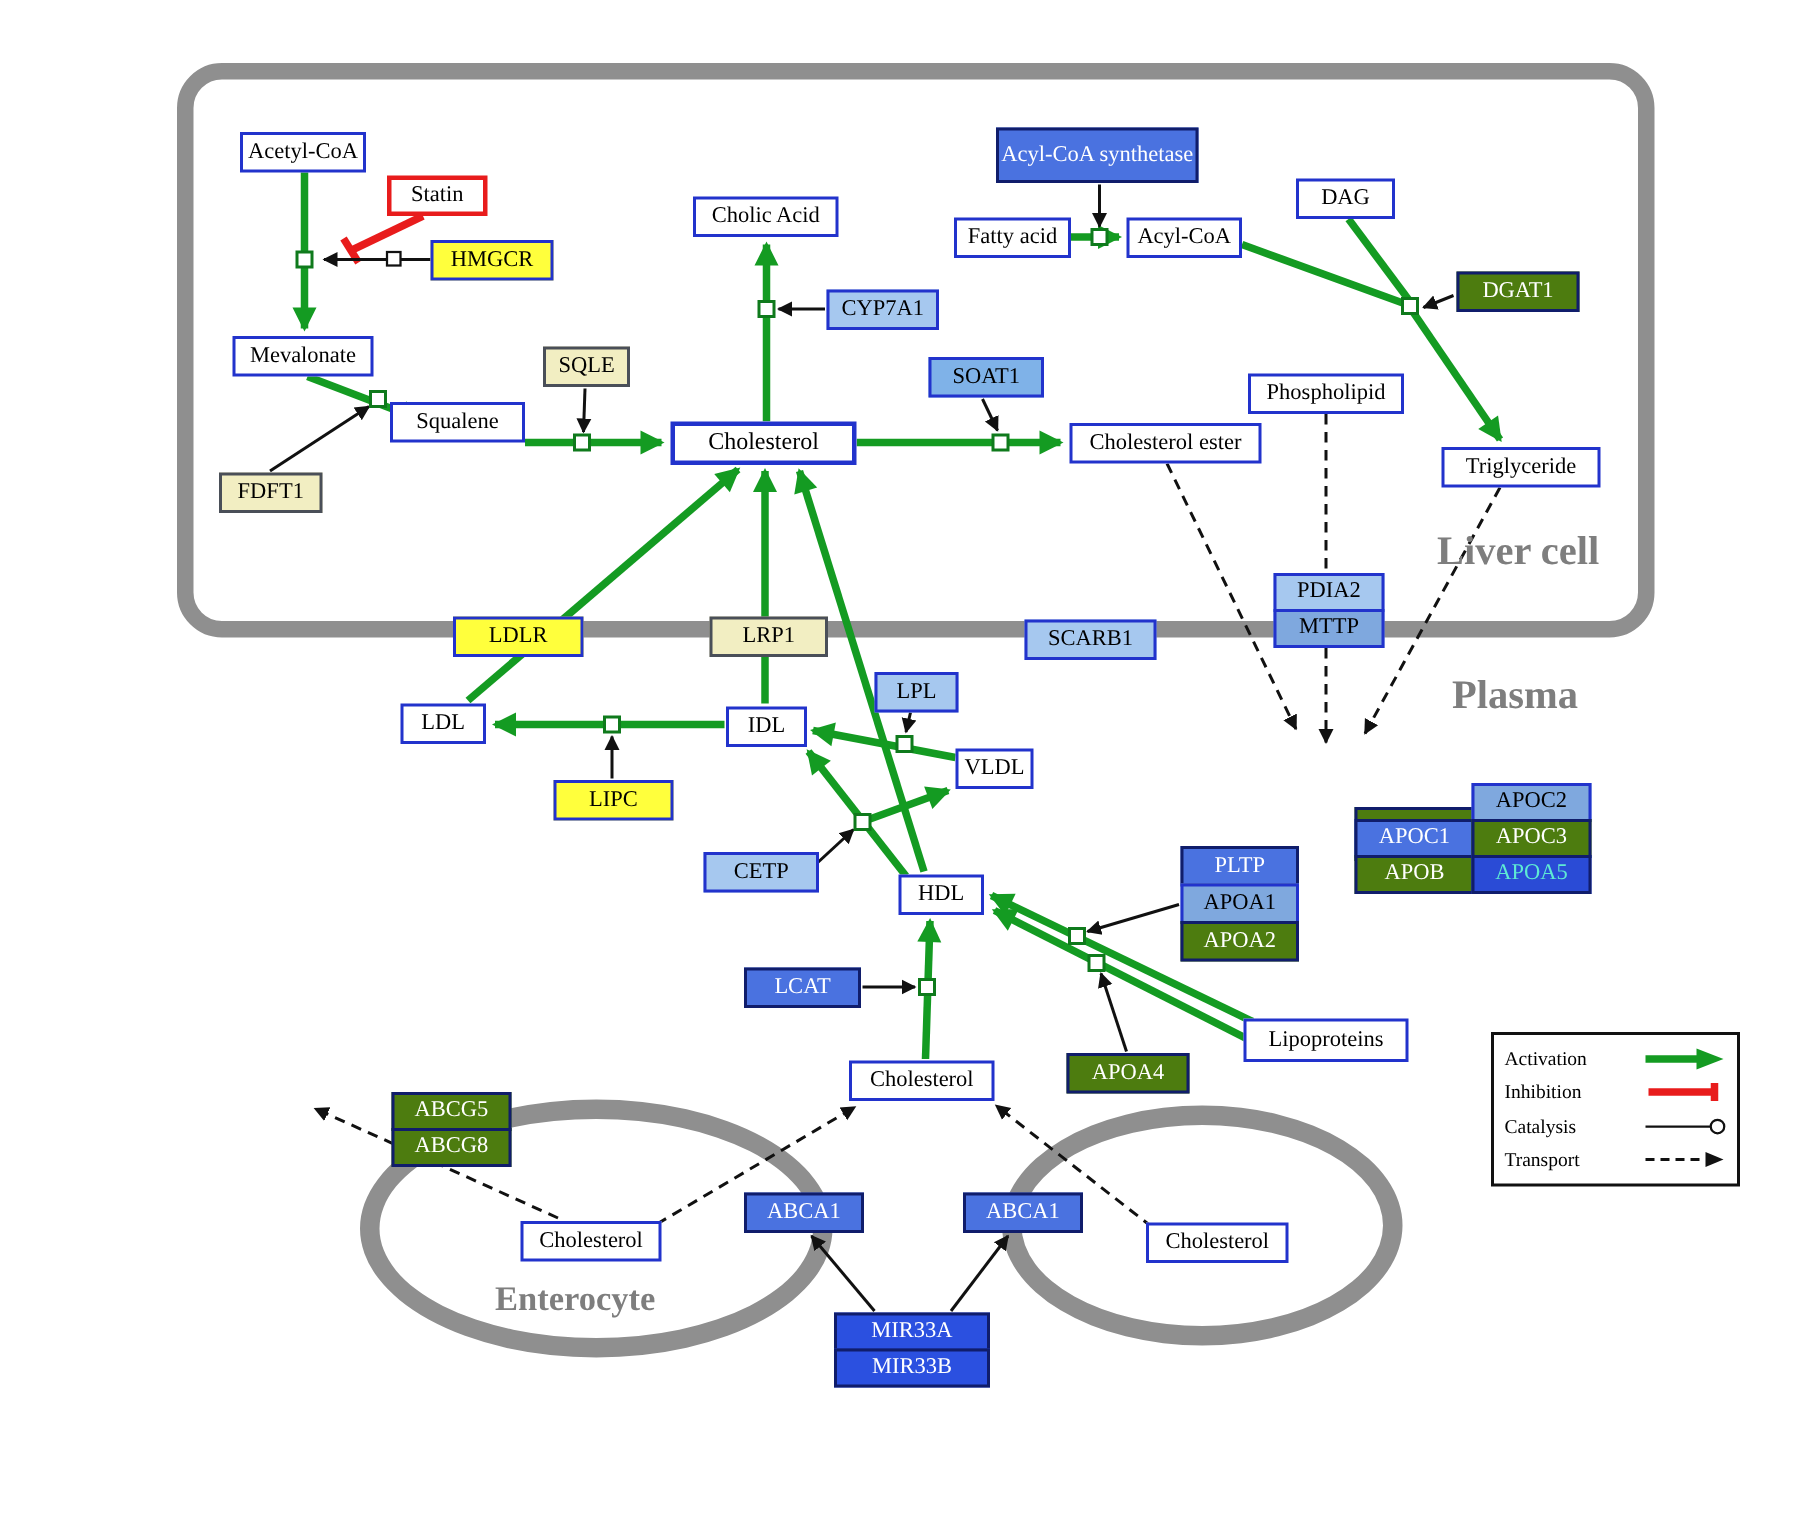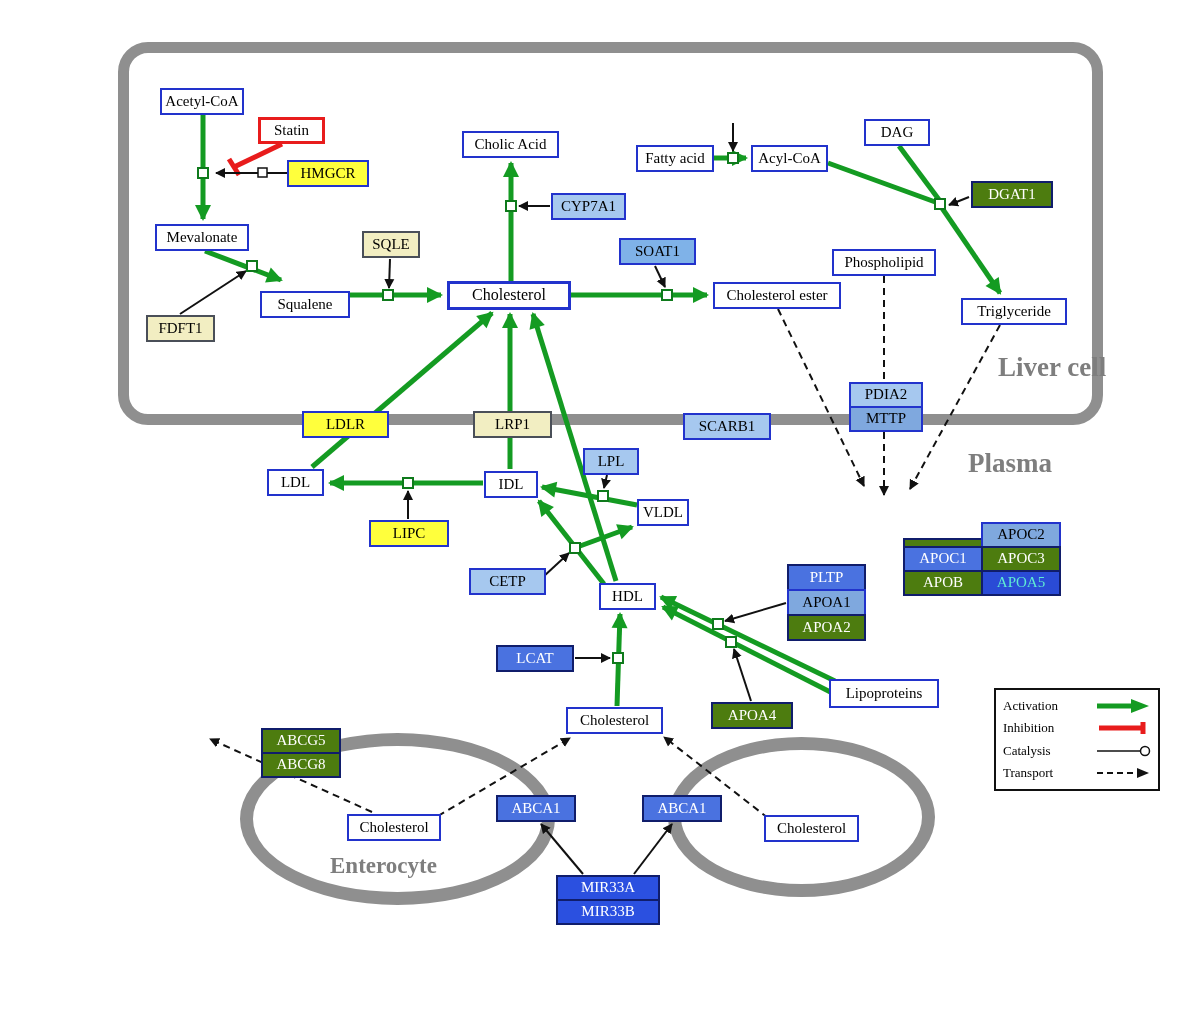--- a/index.html
+++ b/index.html
@@ -118,26 +118,27 @@
       <rect x="613" y="653" width="10" height="10"></rect>
     </g>
   </svg>
 
   <div class="node" style="left:160px;top:88px;width:84px;height:27px">Acetyl-CoA</div>
   <div class="node drug" style="left:258px;top:117px;width:67px;height:27px">Statin</div>
   <div class="node yellow" style="left:287px;top:160px;width:82px;height:27px">HMGCR</div>
   <div class="node" style="left:155px;top:224px;width:94px;height:27px">Mevalonate</div>
   <div class="node paleyellow" style="left:362px;top:231px;width:58px;height:27px">SQLE</div>
   <div class="node paleyellow" style="left:146px;top:315px;width:69px;height:27px">FDFT1</div>
-  <div class="node" style="left:260px;top:291px;width:90px;height:27px">Squalene</div>
+  <div class="node" style="left:260px;top:268px;width:90px;height:27px">Squalene</div>
   <div class="node" style="left:462px;top:131px;width:97px;height:27px">Cholic Acid</div>
   <div class="node blt" style="left:551px;top:193px;width:75px;height:27px">CYP7A1</div>
   <div class="node thick" style="left:447px;top:281px;width:124px;height:29px">Cholesterol</div>
   <div class="node blt2" style="left:619px;top:238px;width:77px;height:27px">SOAT1</div>
   <div class="node" style="left:713px;top:282px;width:128px;height:27px">Cholesterol ester</div>
+  <div class="node bmd" style="left:664px;top:85px;width:135px;height:37px">Acyl-CoA synthetase</div>
   <div class="node" style="left:636px;top:145px;width:78px;height:27px">Fatty acid</div>
   <div class="node" style="left:751px;top:145px;width:77px;height:27px">Acyl-CoA</div>
   <div class="node" style="left:864px;top:119px;width:66px;height:27px">DAG</div>
   <div class="node bdk" style="left:971px;top:181px;width:82px;height:27px">DGAT1</div>
   <div class="node" style="left:832px;top:249px;width:104px;height:27px">Phospholipid</div>
   <div class="node" style="left:961px;top:298px;width:106px;height:27px">Triglyceride</div>
   <div class="node blt" style="left:849px;top:382px;width:74px;height:26px">PDIA2</div>
   <div class="node blt3" style="left:849px;top:406px;width:74px;height:26px">MTTP</div>
   <div class="node yellow" style="left:302px;top:411px;width:87px;height:27px">LDLR</div>
   <div class="node paleyellow" style="left:473px;top:411px;width:79px;height:27px">LRP1</div>
@@ -164,21 +165,21 @@
   <div class="node" style="left:566px;top:707px;width:97px;height:27px">Cholesterol</div>
   <div class="node bdk" style="left:261px;top:728px;width:80px;height:26px">ABCG5</div>
   <div class="node bdk" style="left:261px;top:752px;width:80px;height:26px">ABCG8</div>
   <div class="node" style="left:347px;top:814px;width:94px;height:27px">Cholesterol</div>
   <div class="node bmd" style="left:496px;top:795px;width:80px;height:27px">ABCA1</div>
   <div class="node bmd" style="left:642px;top:795px;width:80px;height:27px">ABCA1</div>
   <div class="node" style="left:764px;top:815px;width:95px;height:27px">Cholesterol</div>
   <div class="node bmd2" style="left:556px;top:875px;width:104px;height:26px">MIR33A</div>
   <div class="node bmd2" style="left:556px;top:899px;width:104px;height:26px">MIR33B</div>
 
-  <div class="region-label" style="left:958px;top:352px;font-size:27px;margin-left:40px;">Liver cell</div>
+  <div class="region-label" style="left:958px;top:352px;font-size:27px;">Liver cell</div>
   <div class="region-label" style="left:968px;top:448px;font-size:27px;">Plasma</div>
   <div class="region-label" style="left:330px;top:853px;font-size:23px;">Enterocyte</div>
 
   <div class="legend">
     <div class="lrow">
       <span>Activation</span>
       <svg width="56" height="16">
         <line x1="2" y1="8" x2="38" y2="8" stroke="#149b22" stroke-width="5"></line>
         <path d="M36,1 L54,8 L36,15 Z" fill="#149b22"></path>
       </svg>

